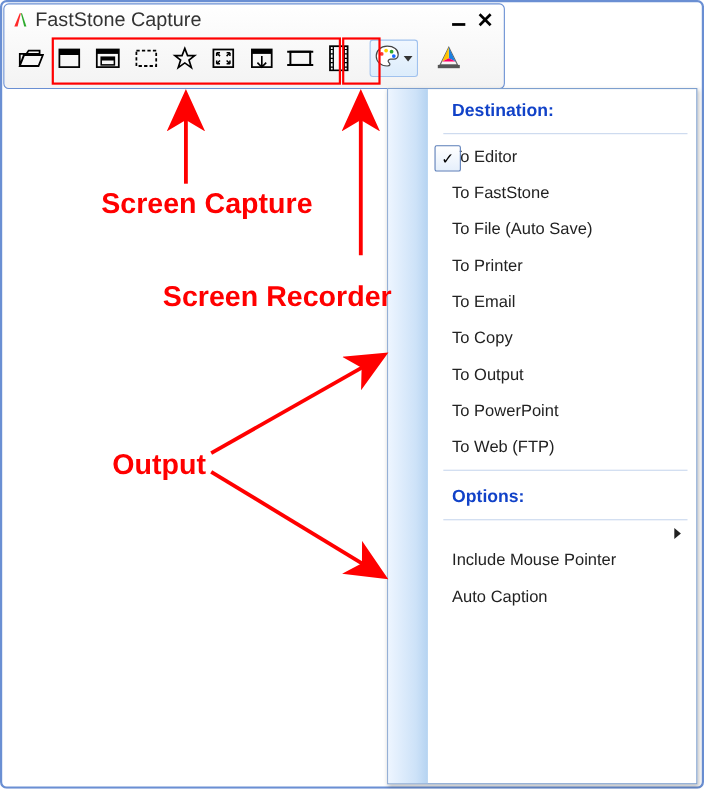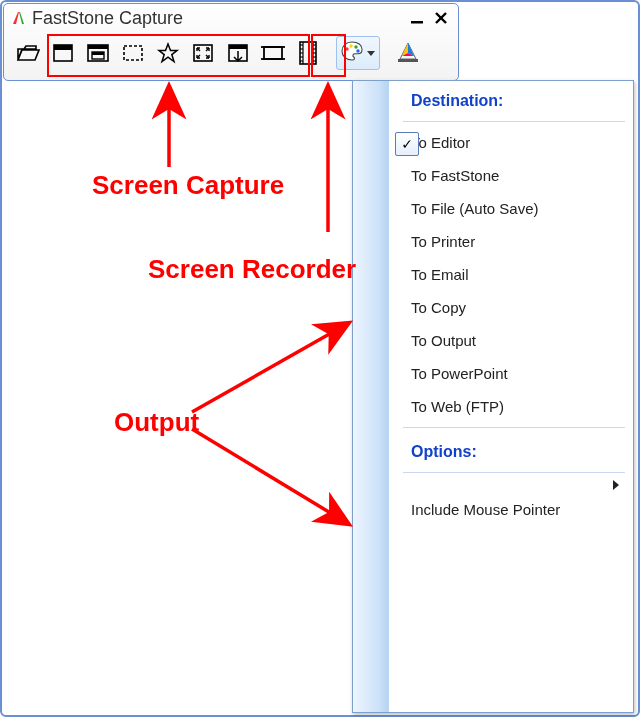--- a/index.html
+++ b/index.html
@@ -197,26 +197,27 @@
       <div class="mitem"><span>To Web (FTP)</span></div>
 
       <div class="msep"></div>
       <div class="mhdr">Options:</div>
       <div class="msep"></div>
 
       <div class="mitem">
         <span class="sub-arrow"></span>
       </div>
       <div class="mitem"><span>Include Mouse Pointer</span></div>
+      <div class="mitem"><span>Auto Caption</span></div>
     </div>
   </div>
 
   <div class="ann-label" style="left:90px;top:168px;">Screen Capture</div>
   <div class="ann-label" style="left:114px;top:252px;margin-left:32px;">Screen Recorder</div>
-  <div class="ann-label" style="left:112px;top:405px;">Output</div>
+  <div class="ann-label" style="left:100px;top:405px;">Output</div>
 
   <svg class="ann" style="left:0;top:0;" width="640" height="717">
     <defs>
       <marker id="ah" markerWidth="12" markerHeight="12" refX="9" refY="5" orient="auto">
         <polygon points="0,0 11,5 0,10 3,5" fill="#ff0000"></polygon>
       </marker>
     </defs>
 
     <line x1="167" y1="165" x2="167" y2="86" stroke="#ff0000" stroke-width="3.5" marker-end="url(#ah)"></line>
 

